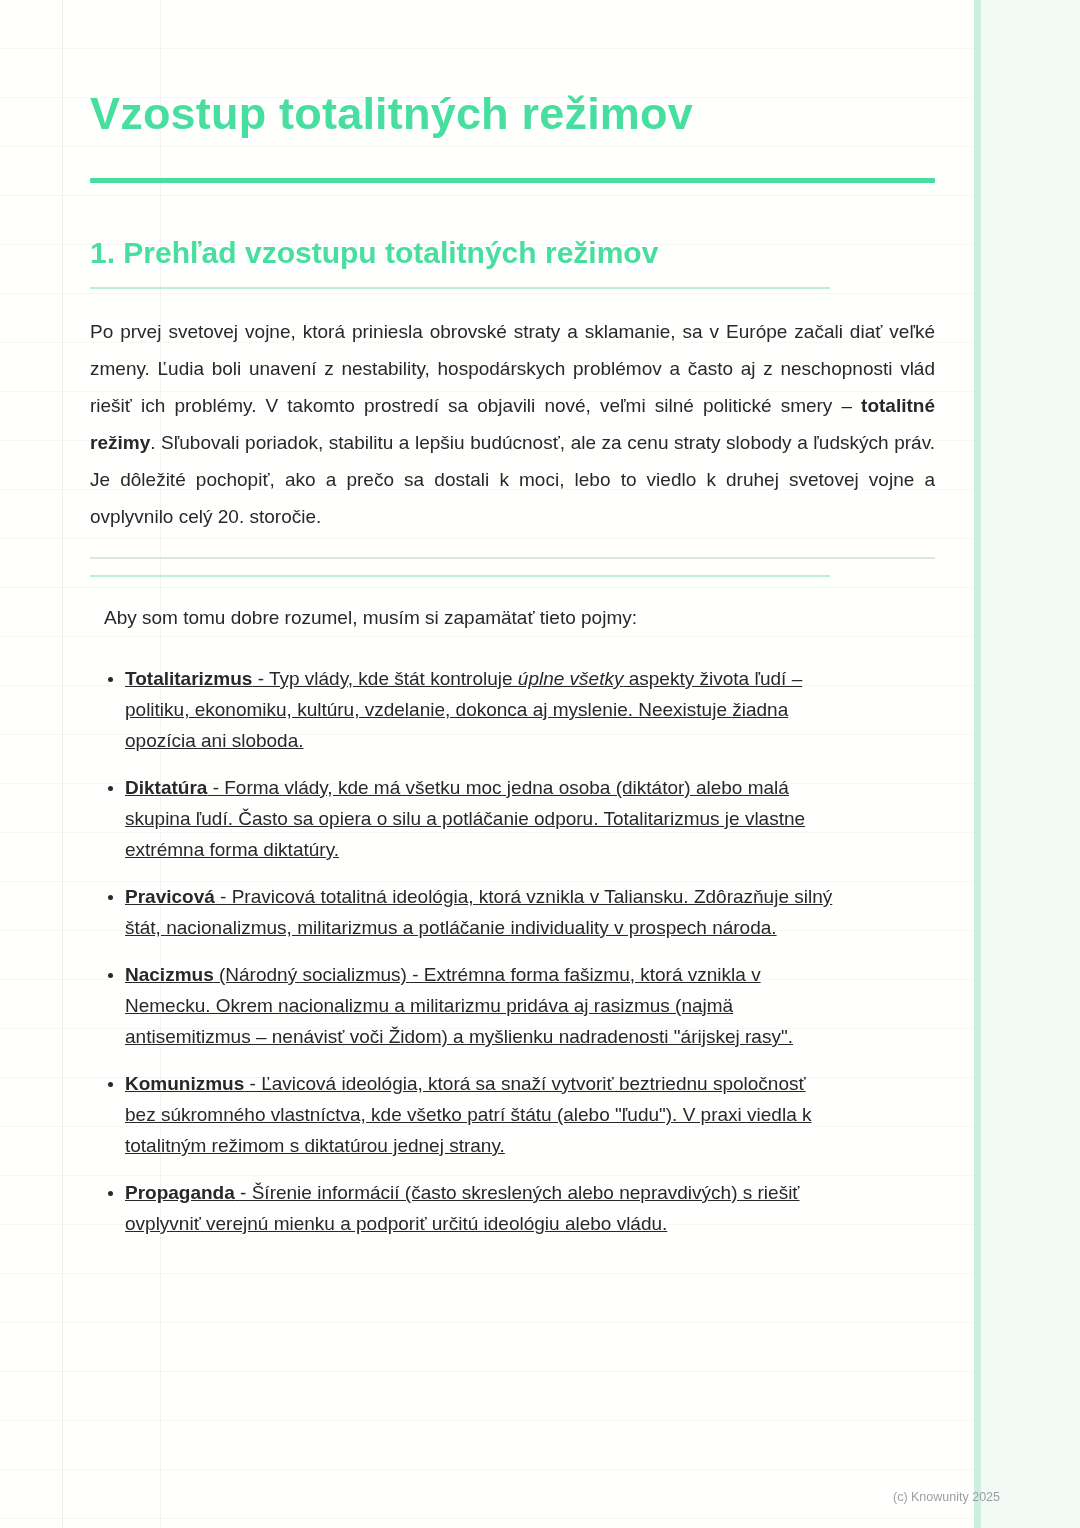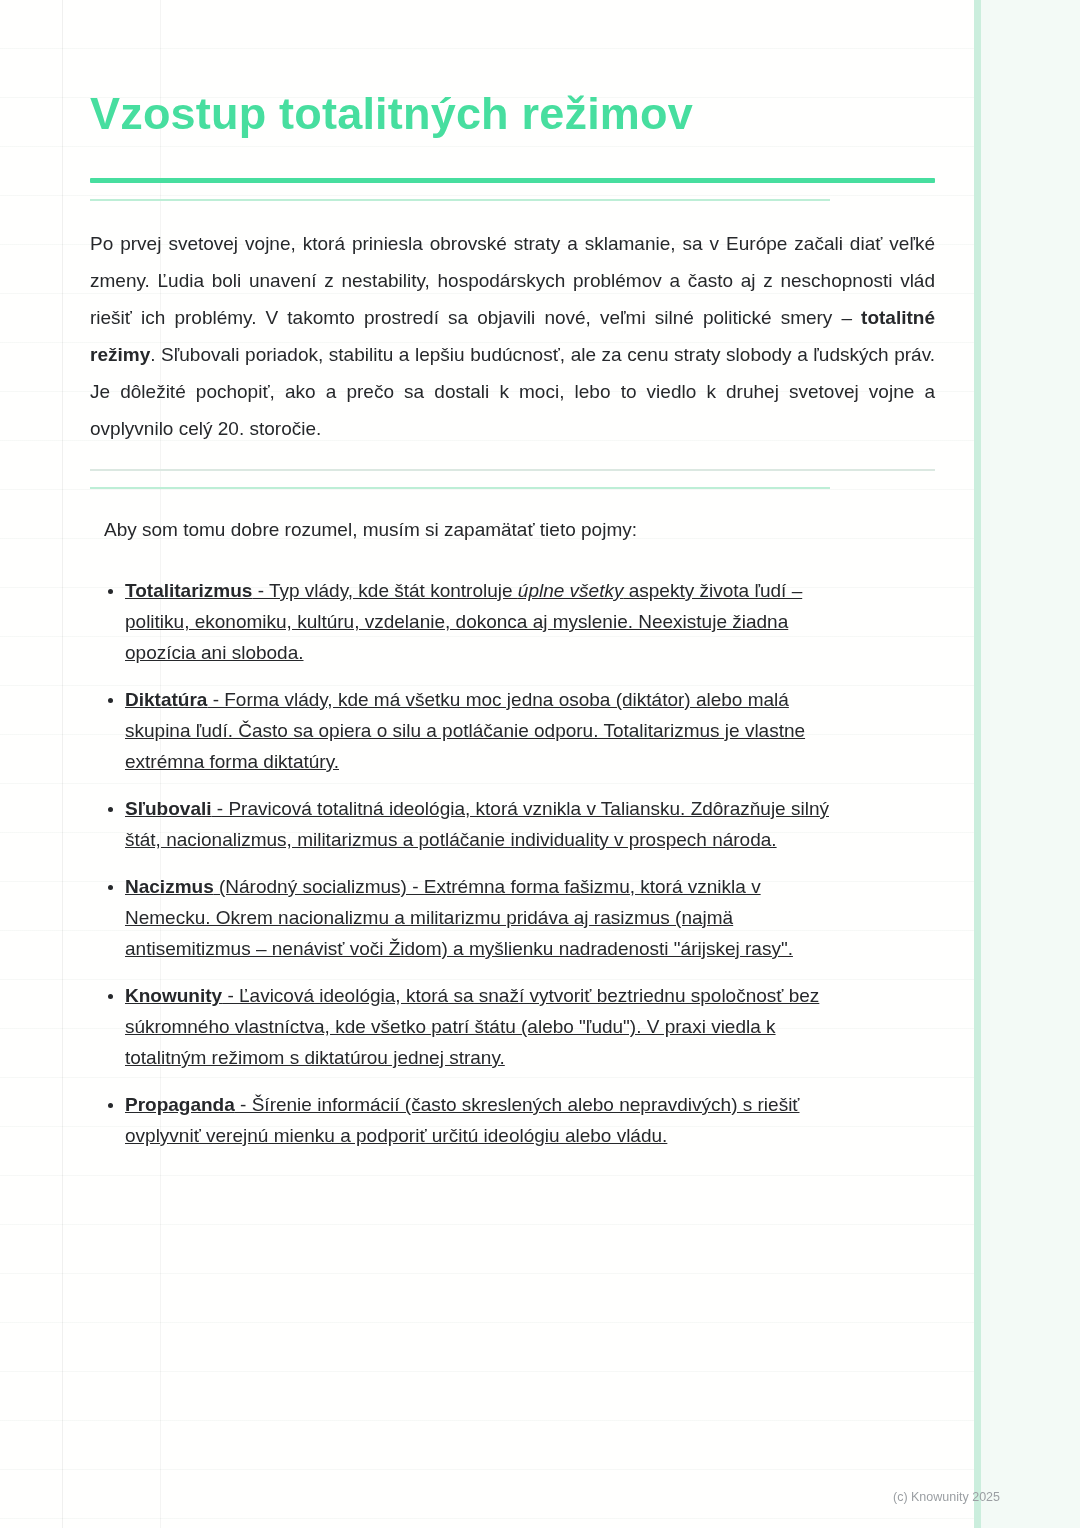--- a/index.html
+++ b/index.html
@@ -145,35 +145,36 @@
   <div class="vline one"></div>
   <div class="vline two"></div>
   <div class="right-band"></div>
   <div class="right-stripe"></div>
 
   <div class="content">
 
     <h1 class="doc-title">Vzostup totalitných režimov</h1>
     <div class="title-bar"></div>
 
+    <h2 class="section-heading">1. Prehľad vzostupu totalitných režimov</h2>
     <div class="heading-bar"></div>
 
     <p class="lead"><span>Po prvej svetovej vojne, ktorá priniesla obrovské straty a sklamanie, sa v Európe začali diať veľké zmeny. Ľudia boli unavení z nestability, hospodárskych problémov a často aj z neschopnosti vlád riešiť ich problémy. V takomto prostredí sa objavili nové, veľmi silné politické smery – </span><strong>totalitné režimy</strong><span>. Sľubovali poriadok, stabilitu a lepšiu budúcnosť, ale za cenu straty slobody a ľudských práv. Je dôležité pochopiť, ako a prečo sa dostali k moci, lebo to viedlo k druhej svetovej vojne a ovplyvnilo celý 20. storočie.</span></p>
 
     <div class="divider"></div>
 
     <div class="heading-bar"></div>
 
     <p class="intro">Aby som tomu dobre rozumel, musím si zapamätať tieto pojmy:</p>
 
     <ul class="terms">
       <li><strong>Totalitarizmus</strong><span> - Typ vlády, kde štát kontroluje </span><em>úplne všetky</em><span> aspekty života ľudí – politiku, ekonomiku, kultúru, vzdelanie, dokonca aj myslenie. Neexistuje žiadna opozícia ani sloboda.</span></li>
       <li><strong>Diktatúra</strong><span> - Forma vlády, kde má všetku moc jedna osoba (diktátor) alebo malá skupina ľudí. Často sa opiera o silu a potláčanie odporu. Totalitarizmus je vlastne extrémna forma diktatúry.</span></li>
-      <li><strong>Sľubovali</strong><span> - Pravicová totalitná ideológia, ktorá vznikla v Taliansku. Zdôrazňuje silný štát, nacionalizmus, militarizmus a potláčanie individuality v prospech národa.</span></li>
+      <li><strong>Pravicová</strong><span> - Pravicová totalitná ideológia, ktorá vznikla v Taliansku. Zdôrazňuje silný štát, nacionalizmus, militarizmus a potláčanie individuality v prospech národa.</span></li>
       <li><strong>Nacizmus</strong><span> (Národný socializmus) - Extrémna forma fašizmu, ktorá vznikla v Nemecku. Okrem nacionalizmu a militarizmu pridáva aj rasizmus (najmä antisemitizmus – nenávisť voči Židom) a myšlienku nadradenosti "árijskej rasy".</span></li>
-      <li><strong>Knowunity</strong><span> - Ľavicová ideológia, ktorá sa snaží vytvoriť beztriednu spoločnosť bez súkromného vlastníctva, kde všetko patrí štátu (alebo "ľudu"). V praxi viedla k totalitným režimom s diktatúrou jednej strany.</span></li>
+      <li><strong>Komunizmus</strong><span> - Ľavicová ideológia, ktorá sa snaží vytvoriť beztriednu spoločnosť bez súkromného vlastníctva, kde všetko patrí štátu (alebo "ľudu"). V praxi viedla k totalitným režimom s diktatúrou jednej strany.</span></li>
       <li><strong>Propaganda</strong><span> - Šírenie informácií (často skreslených alebo nepravdivých) s riešiť ovplyvniť verejnú mienku a podporiť určitú ideológiu alebo vládu.</span></li>
     </ul>
 
   </div>
 
   <div class="footer">(c) Knowunity 2025</div>
 </div>
 
 </body></html>

